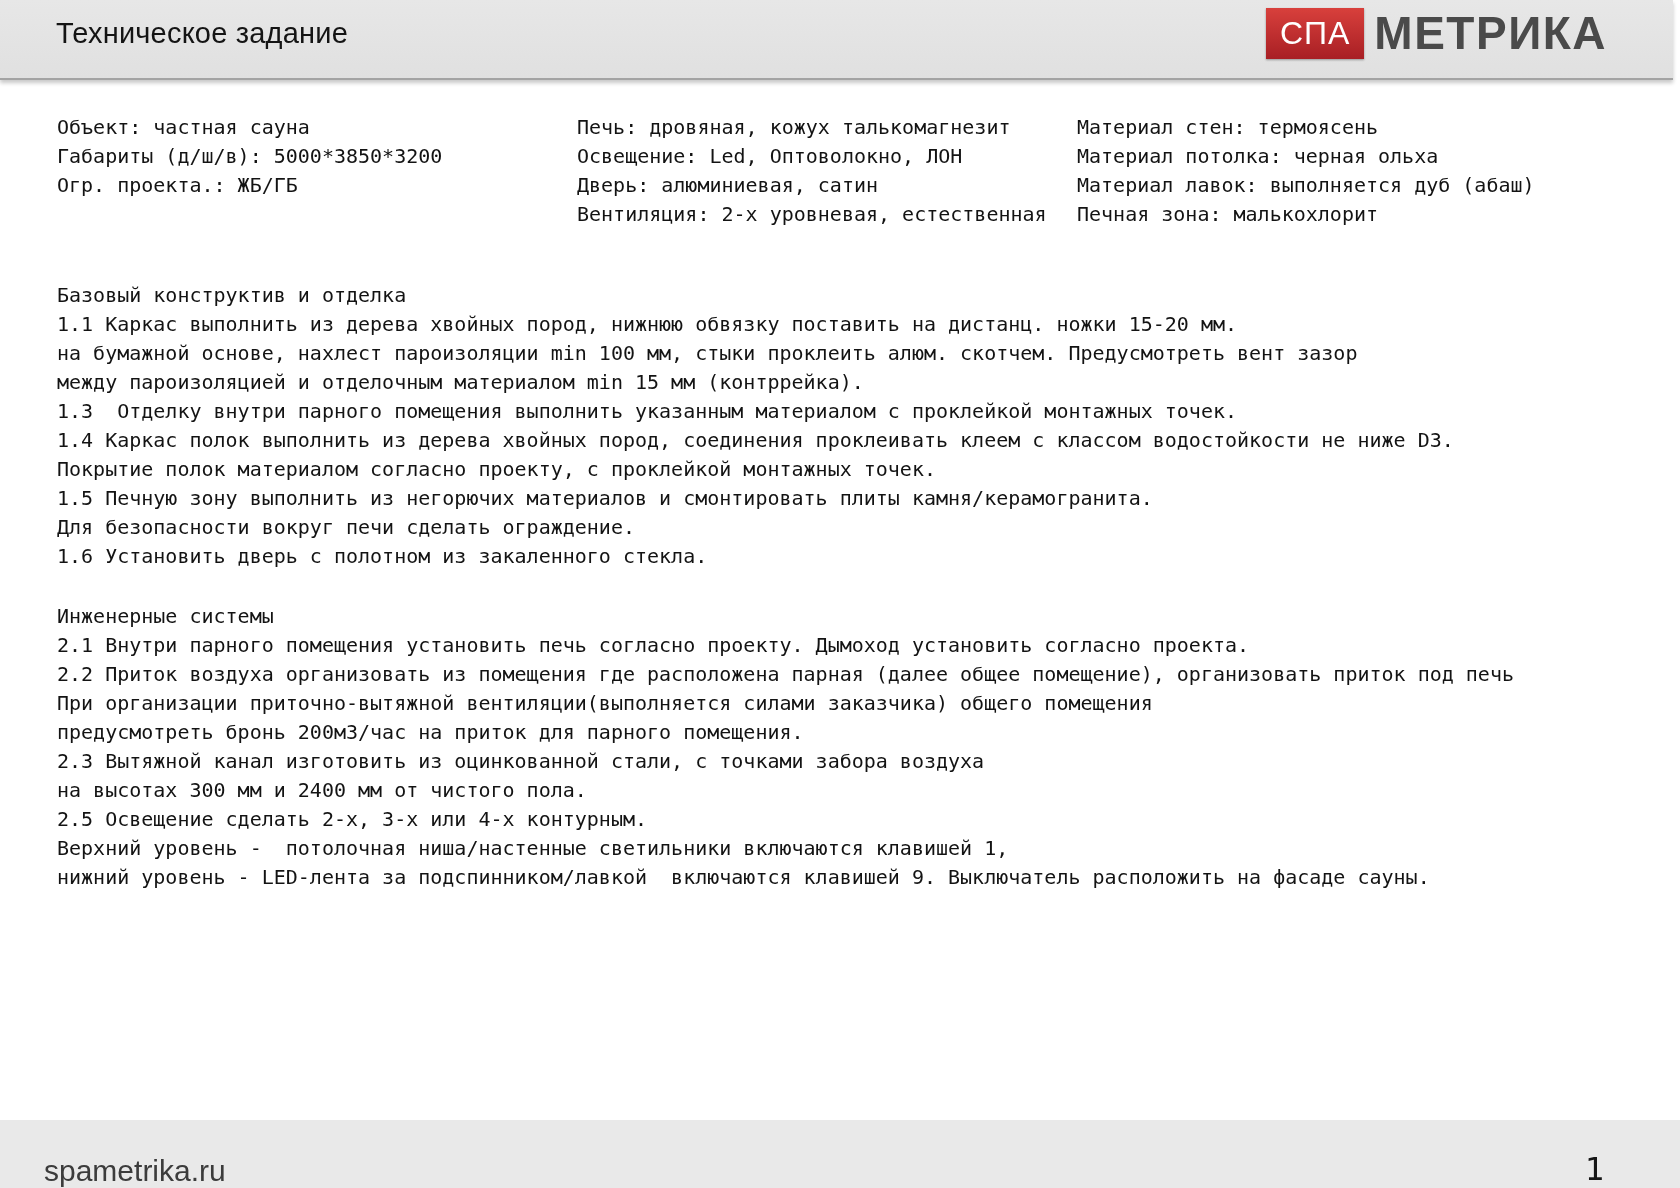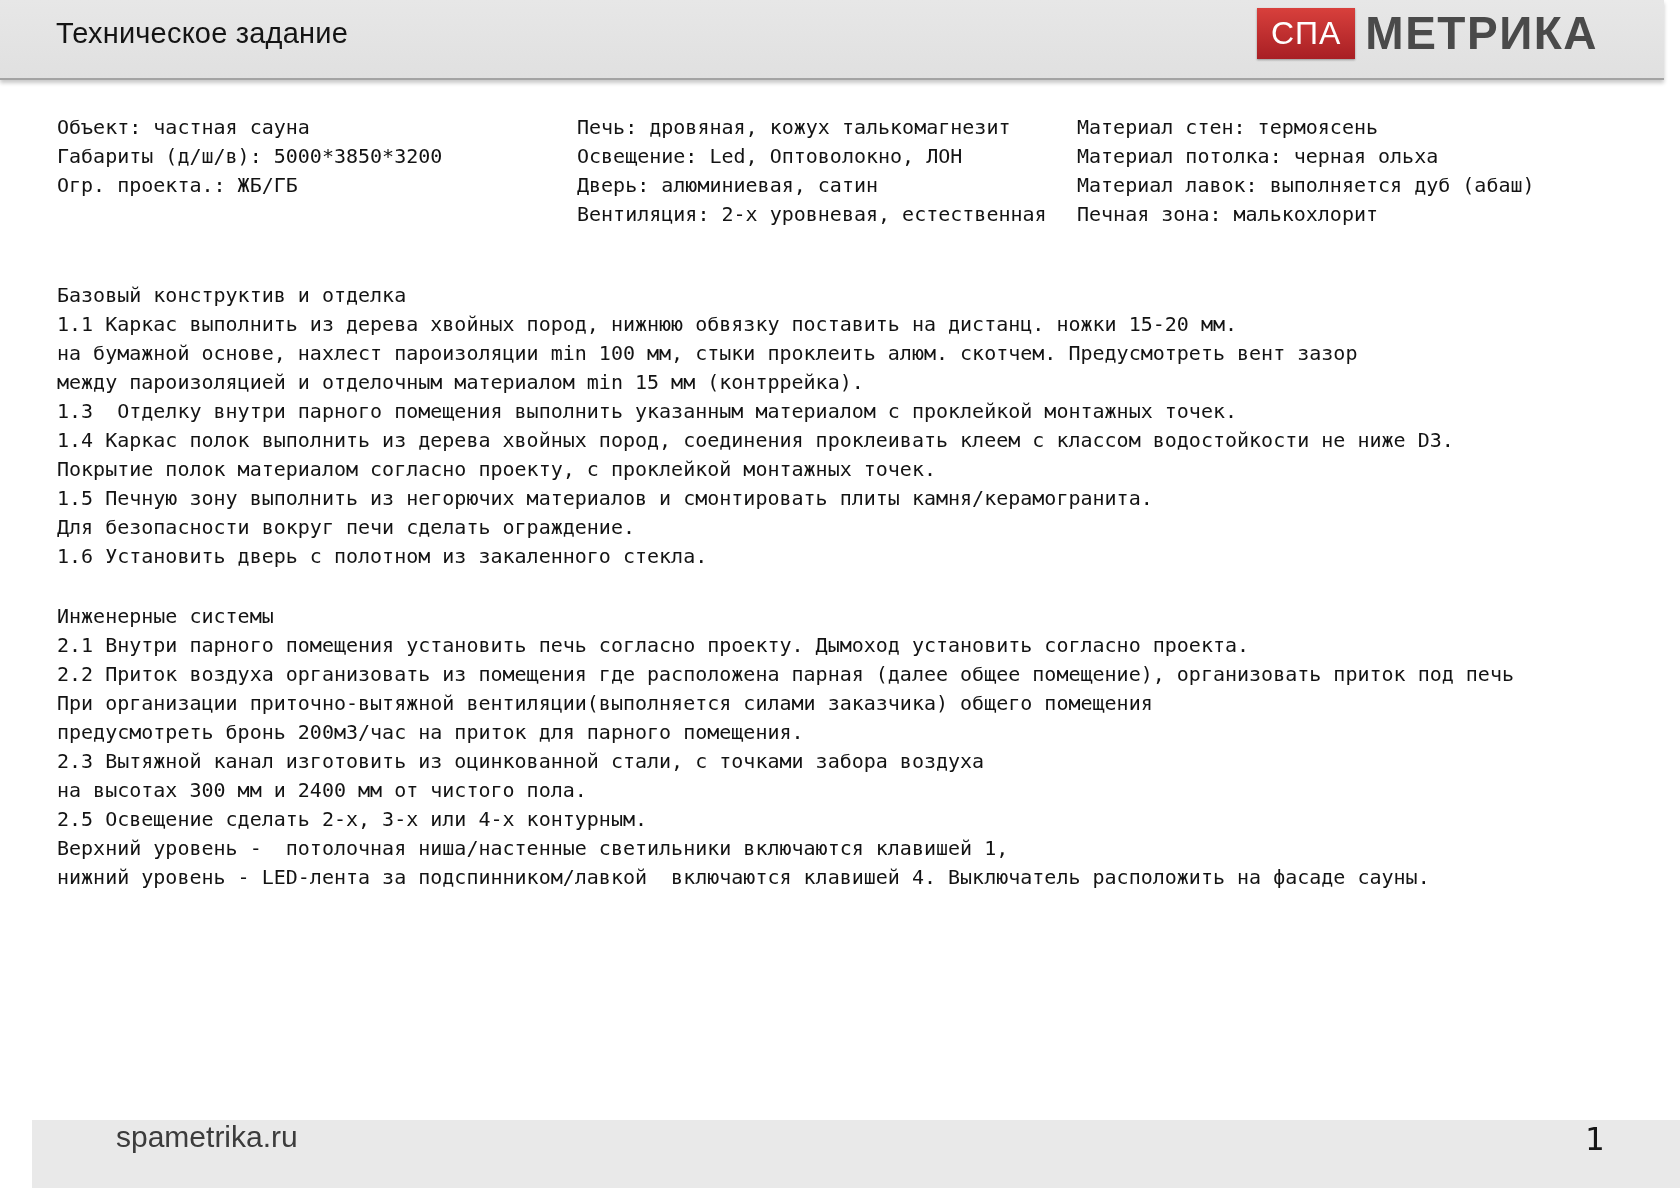--- a/index.html
+++ b/index.html
@@ -14,21 +14,21 @@
   .page {
     position: relative;
     width: 1680px;
     height: 1188px;
     background: #ffffff;
   }
 
   
   .header {
     position: absolute;
-    top: 0; left: 0; right: 16px;
+    top: 0; left: 0; right: 7px;
     height: 80px;
     background: linear-gradient(#e7e7e7, #e0e0e0);
     border-bottom: 2px solid #a3a3a3;
     box-shadow: 0 3px 4px rgba(0,0,0,0.22);
     display: flex;
     align-items: center;
     justify-content: space-between;
     padding: 0 66px 12px 56px;
     box-sizing: border-box;
   }
@@ -96,25 +96,24 @@
     white-space: pre;
   }
 
   
   .footer {
     position: absolute;
     left: 0; right: 0; bottom: 0;
     height: 68px;
     background: #e9e9e9;
     display: flex;
-    align-items: flex-start;
+    align-items: flex-end;
     justify-content: space-between;
-    padding: 0 76px 0 84px;
+    padding: 0 76px 0 44px;
     box-sizing: border-box;
-    margin-left: 32px;
   }
   .site-name {
     font-size: 30px;
     color: #3c3c3c;
   }
   .page-number {
     font-family: "DejaVu Sans Mono", monospace;
     font-size: 32px;
     color: #161616;
   }
@@ -170,21 +169,21 @@
     <div class="doc-section-2">
       <div class="section-title">Инженерные системы</div>
       <div class="doc-line">2.1 Внутри парного помещения установить печь согласно проекту. Дымоход установить согласно проекта.</div>
       <div class="doc-line">2.2 Приток воздуха организовать из помещения где расположена парная (далее общее помещение), организовать приток под печь</div>
       <div class="doc-line">При организации приточно-вытяжной вентиляции(выполняется силами заказчика) общего помещения</div>
       <div class="doc-line">предусмотреть бронь 200м3/час на приток для парного помещения.</div>
       <div class="doc-line">2.3 Вытяжной канал изготовить из оцинкованной стали, с точками забора воздуха</div>
       <div class="doc-line">на высотах 300 мм и 2400 мм от чистого пола.</div>
       <div class="doc-line">2.5 Освещение сделать 2-х, 3-х или 4-х контурным.</div>
       <div class="doc-line">Верхний уровень -  потолочная ниша/настенные светильники включаются клавишей 1,</div>
-      <div class="doc-line">нижний уровень - LED-лента за подспинником/лавкой  включаются клавишей 4. Выключатель расположить на фасаде сауны.</div>
+      <div class="doc-line">нижний уровень - LED-лента за подспинником/лавкой  включаются клавишей 9. Выключатель расположить на фасаде сауны.</div>
     </div>
 
   </div>
 
   <div class="footer">
     <div class="site-name">spametrika.ru</div>
     <div class="page-number">1</div>
   </div>
 
 </div>

